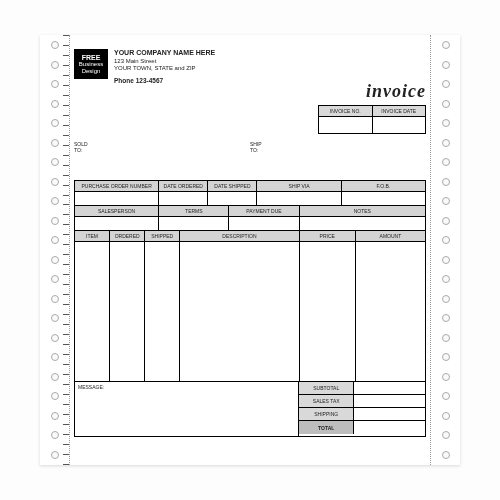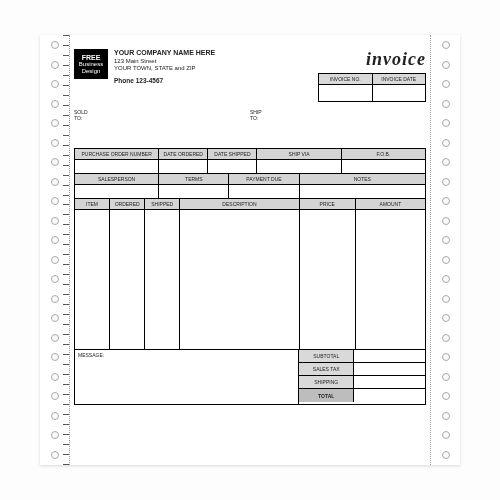--- a/index.html
+++ b/index.html
@@ -24,21 +24,21 @@
   .perf.left .ticks { right: 0; }
   .tick { width: 6px; height: 1px; background: #555; }
   .content { position: absolute; left: 34px; right: 34px; top: 14px; bottom: 14px; font-size: 6px; color: #222; }
   .header { display: flex; justify-content: space-between; align-items: flex-start; margin-bottom: 8px; }
   .logo-box { background: #000; color: #fff; width: 34px; height: 30px; font-size: 6px; line-height: 1.1; padding: 2px; text-align: center; display: flex; flex-direction: column; justify-content: center; }
   .logo-box .free { font-weight: bold; font-size: 7px; }
   .company { margin-left: 6px; text-align: left; line-height: 1.25; }
   .company .name { font-weight: bold; font-size: 7px; }
   .company .phone { font-weight: bold; margin-top: 4px; font-size: 6.5px; }
   .header-left { display: flex; }
-  .header-right { text-align: right; }
+  .header-right { text-align: right; margin-top: 32px; }
   .invoice-word { font-family: "Times New Roman", serif; font-style: italic; font-weight: bold; font-size: 18px; letter-spacing: 1px; }
   .inv-meta { border: 1px solid #000; margin-top: 3px; display: flex; width: 108px; float: right; }
   .inv-meta .col { flex: 1; border-right: 1px solid #000; }
   .inv-meta .col:last-child { border-right: none; }
   .inv-meta .hd { background: #d9d9d9; text-align: center; font-size: 5px; padding: 2px 0; border-bottom: 1px solid #000; white-space: nowrap; }
   .inv-meta .val { height: 16px; }
   .addr-row { display: flex; margin-top: 2px; margin-bottom: 4px; }
   .addr { flex: 1; display: flex; }
   .addr .lbl { font-size: 5px; line-height: 1.1; width: 18px; }
   .addr .box { flex: 1; height: 34px; }

